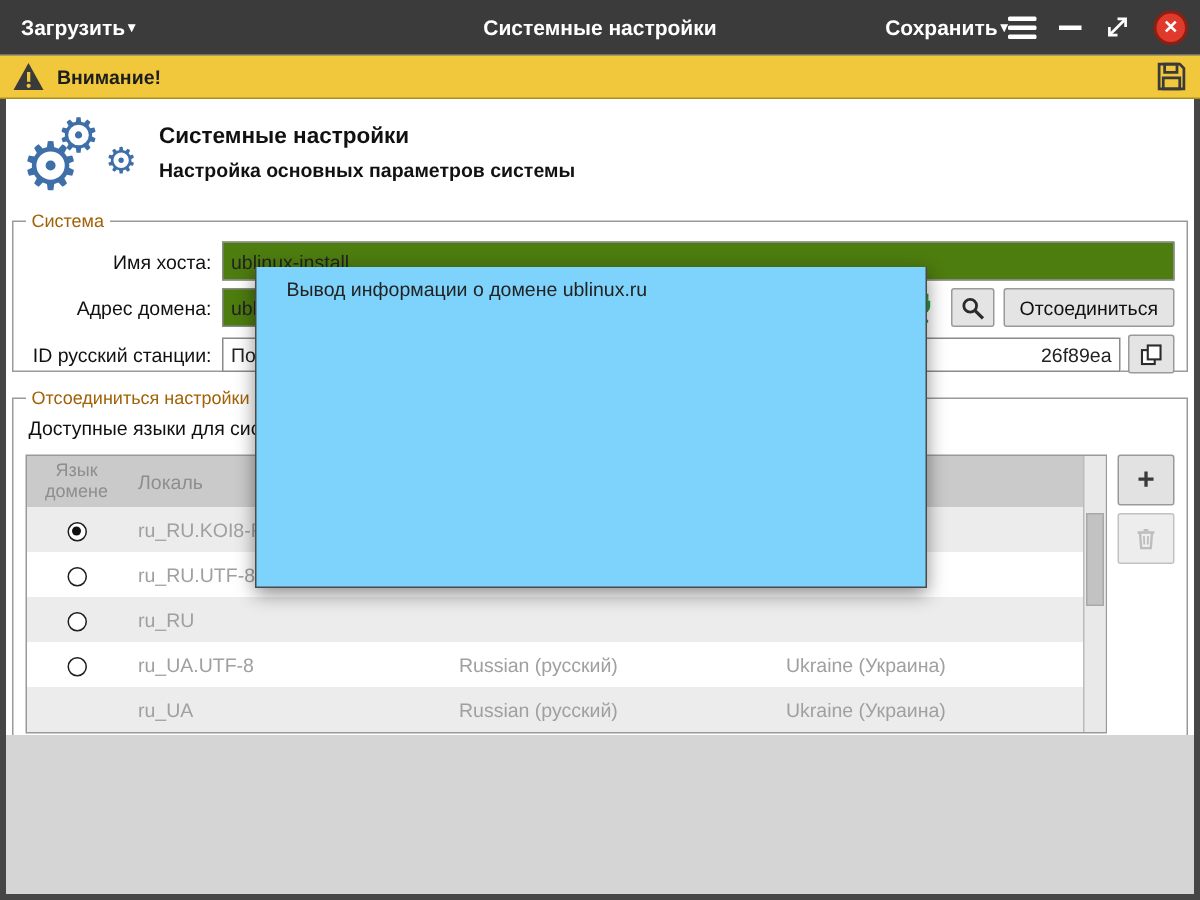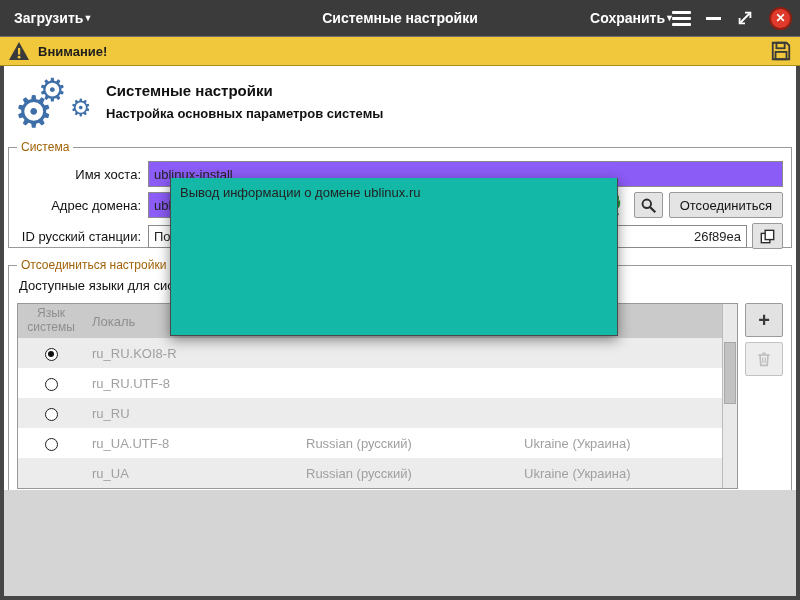--- a/index.html
+++ b/index.html
@@ -45,21 +45,21 @@
   .pg-title { position:absolute; left:102px; top:16px; font-size:15px; font-weight:bold; color:#111; }
   .pg-sub   { position:absolute; left:102px; top:40px; font-size:13px; font-weight:bold; color:#111; }
 
   fieldset { position:absolute; border:1px solid #9a9a9a; margin:0; padding:2px 8px 4px 8px; background:#fff; }
   legend { font-size:12px; padding:0 4px; color:#a16207; }
   .fs-system   { left:4px; right:4px; top:74px;  height:108px; }
   .fs-regional { left:4px; right:4px; top:192px; height:330px; }
 
   .frow { display:flex; align-items:center; margin:5px 0; }
   .flabel { width:124px; text-align:right; margin-right:7px; font-size:13px; color:#111; flex:none; }
-  input.field { flex:1; height:23px; border:1px solid #8a8a8a; background:#8b5cf6; font-size:13px;
+  input.field { flex:1; height:23px; border:1px solid #8a8a8a; background:#4d7c0f; font-size:13px;
                 padding:12px 5px; font-family:inherit; color:#222; min-width:0; }
   .pseudo-input { flex:1; height:23px; border:1px solid #8a8a8a; background:#fff; font-size:13px;
                   padding:0 5px; display:flex; align-items:center; color:#222; overflow:hidden; }
   .pseudo-input .frag-end { margin-left:auto; }
   .plug-ic { width:26px; height:26px; margin-left:6px; display:flex; align-items:center;
              justify-content:center; cursor:pointer; flex:none; }
   .icon-btn { width:29px; height:26px; margin-left:5px; background:#e4e4e4; border:1px solid #9a9a9a;
               border-radius:2px; display:flex; align-items:center; justify-content:center;
               cursor:pointer; flex:none; }
   .btn { height:26px; margin-left:6px; background:#e4e4e4; border:1px solid #9a9a9a; border-radius:2px;
@@ -92,22 +92,22 @@
   .sq-btn.disabled { color:#bdbdbd; background:#ededed; border-color:#c2c2c2; cursor:default; }
 
   
   .modal { position:absolute; left:170px; top:178px; width:448px; z-index:30;
            box-shadow:0 4px 12px rgba(0,0,0,0.45); }
   .modal-tb { height:30px; background:#4a4a4a; position:relative; }
   .modal-title { position:absolute; left:30px; right:90px; top:0; height:30px; line-height:30px;
                  text-align:center; color:#fff; font-weight:bold; font-size:13px; white-space:nowrap; }
   .modal-close { position:absolute; right:12px; top:0; height:30px; line-height:30px; color:#fff;
                  font-weight:bold; font-size:13px; cursor:pointer; }
-  .modal-body { height:158px; background:#14b8a6; border:1px solid #4a4a4a; border-top:none;
-                padding:7px 9px; font-size:13px; color:#222; }
+  .modal-body { height:214px; background:#7dd3fc; border:1px solid #4a4a4a; border-top:none;
+                padding:7px 20px; font-size:13px; color:#222; }
 </style>
 </head>
 <body>
 
 <div class="app">
 
   <div class="titlebar">
     <div class="tb-btn tb-load">
       <span>Загрузить</span>
       <span class="caret">▼</span>
@@ -207,21 +207,21 @@
 
     <fieldset class="fs-regional">
       <legend>Отсоединиться настройки</legend>
       <div class="avail-text">Доступные языки для сист</div>
 
       <div class="tbl-flex">
         <div class="tbl-box">
           <table class="loc">
             <thead>
               <tr>
-                <th class="c1">Язык системы</th>
+                <th class="c1">Язык домене</th>
                 <th class="c2">Локаль</th>
                 <th class="c3"></th>
                 <th class="c4"></th>
               </tr>
             </thead>
             <tbody>
               <tr class="odd">
                 <td class="c1"><span class="radio sel"></span></td>
                 <td>ru_RU.KOI8-R</td>
                 <td></td>

